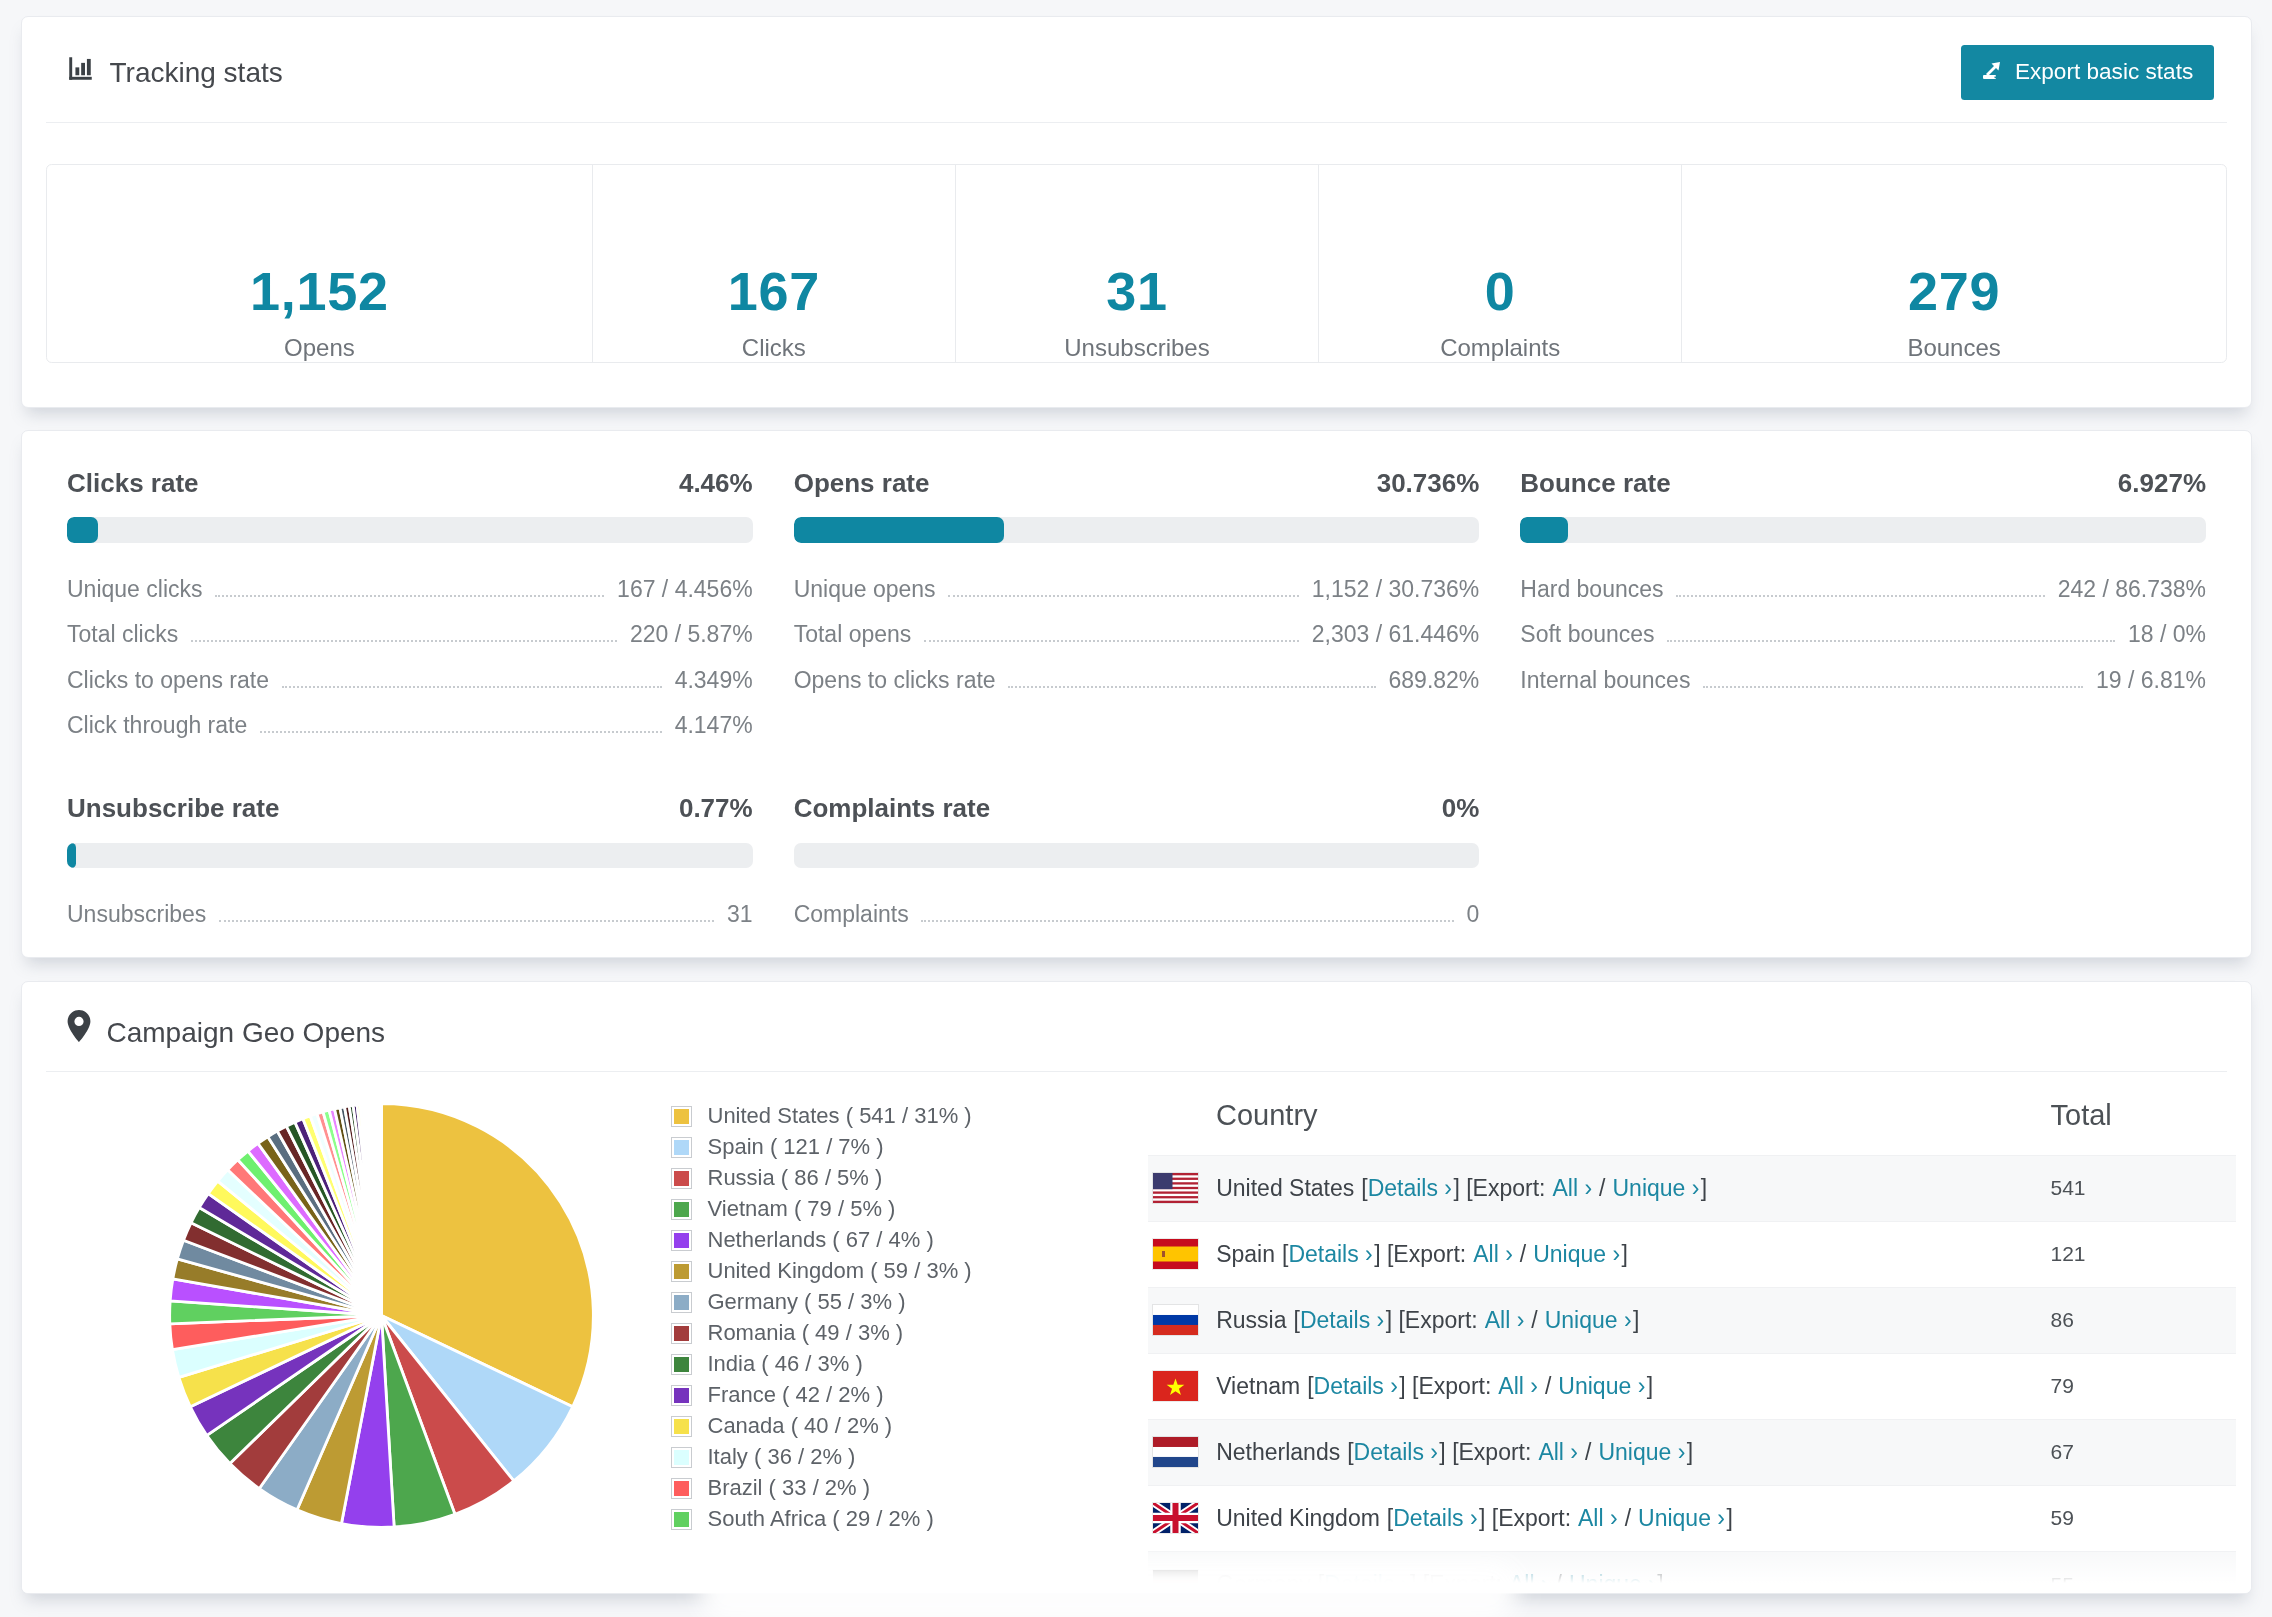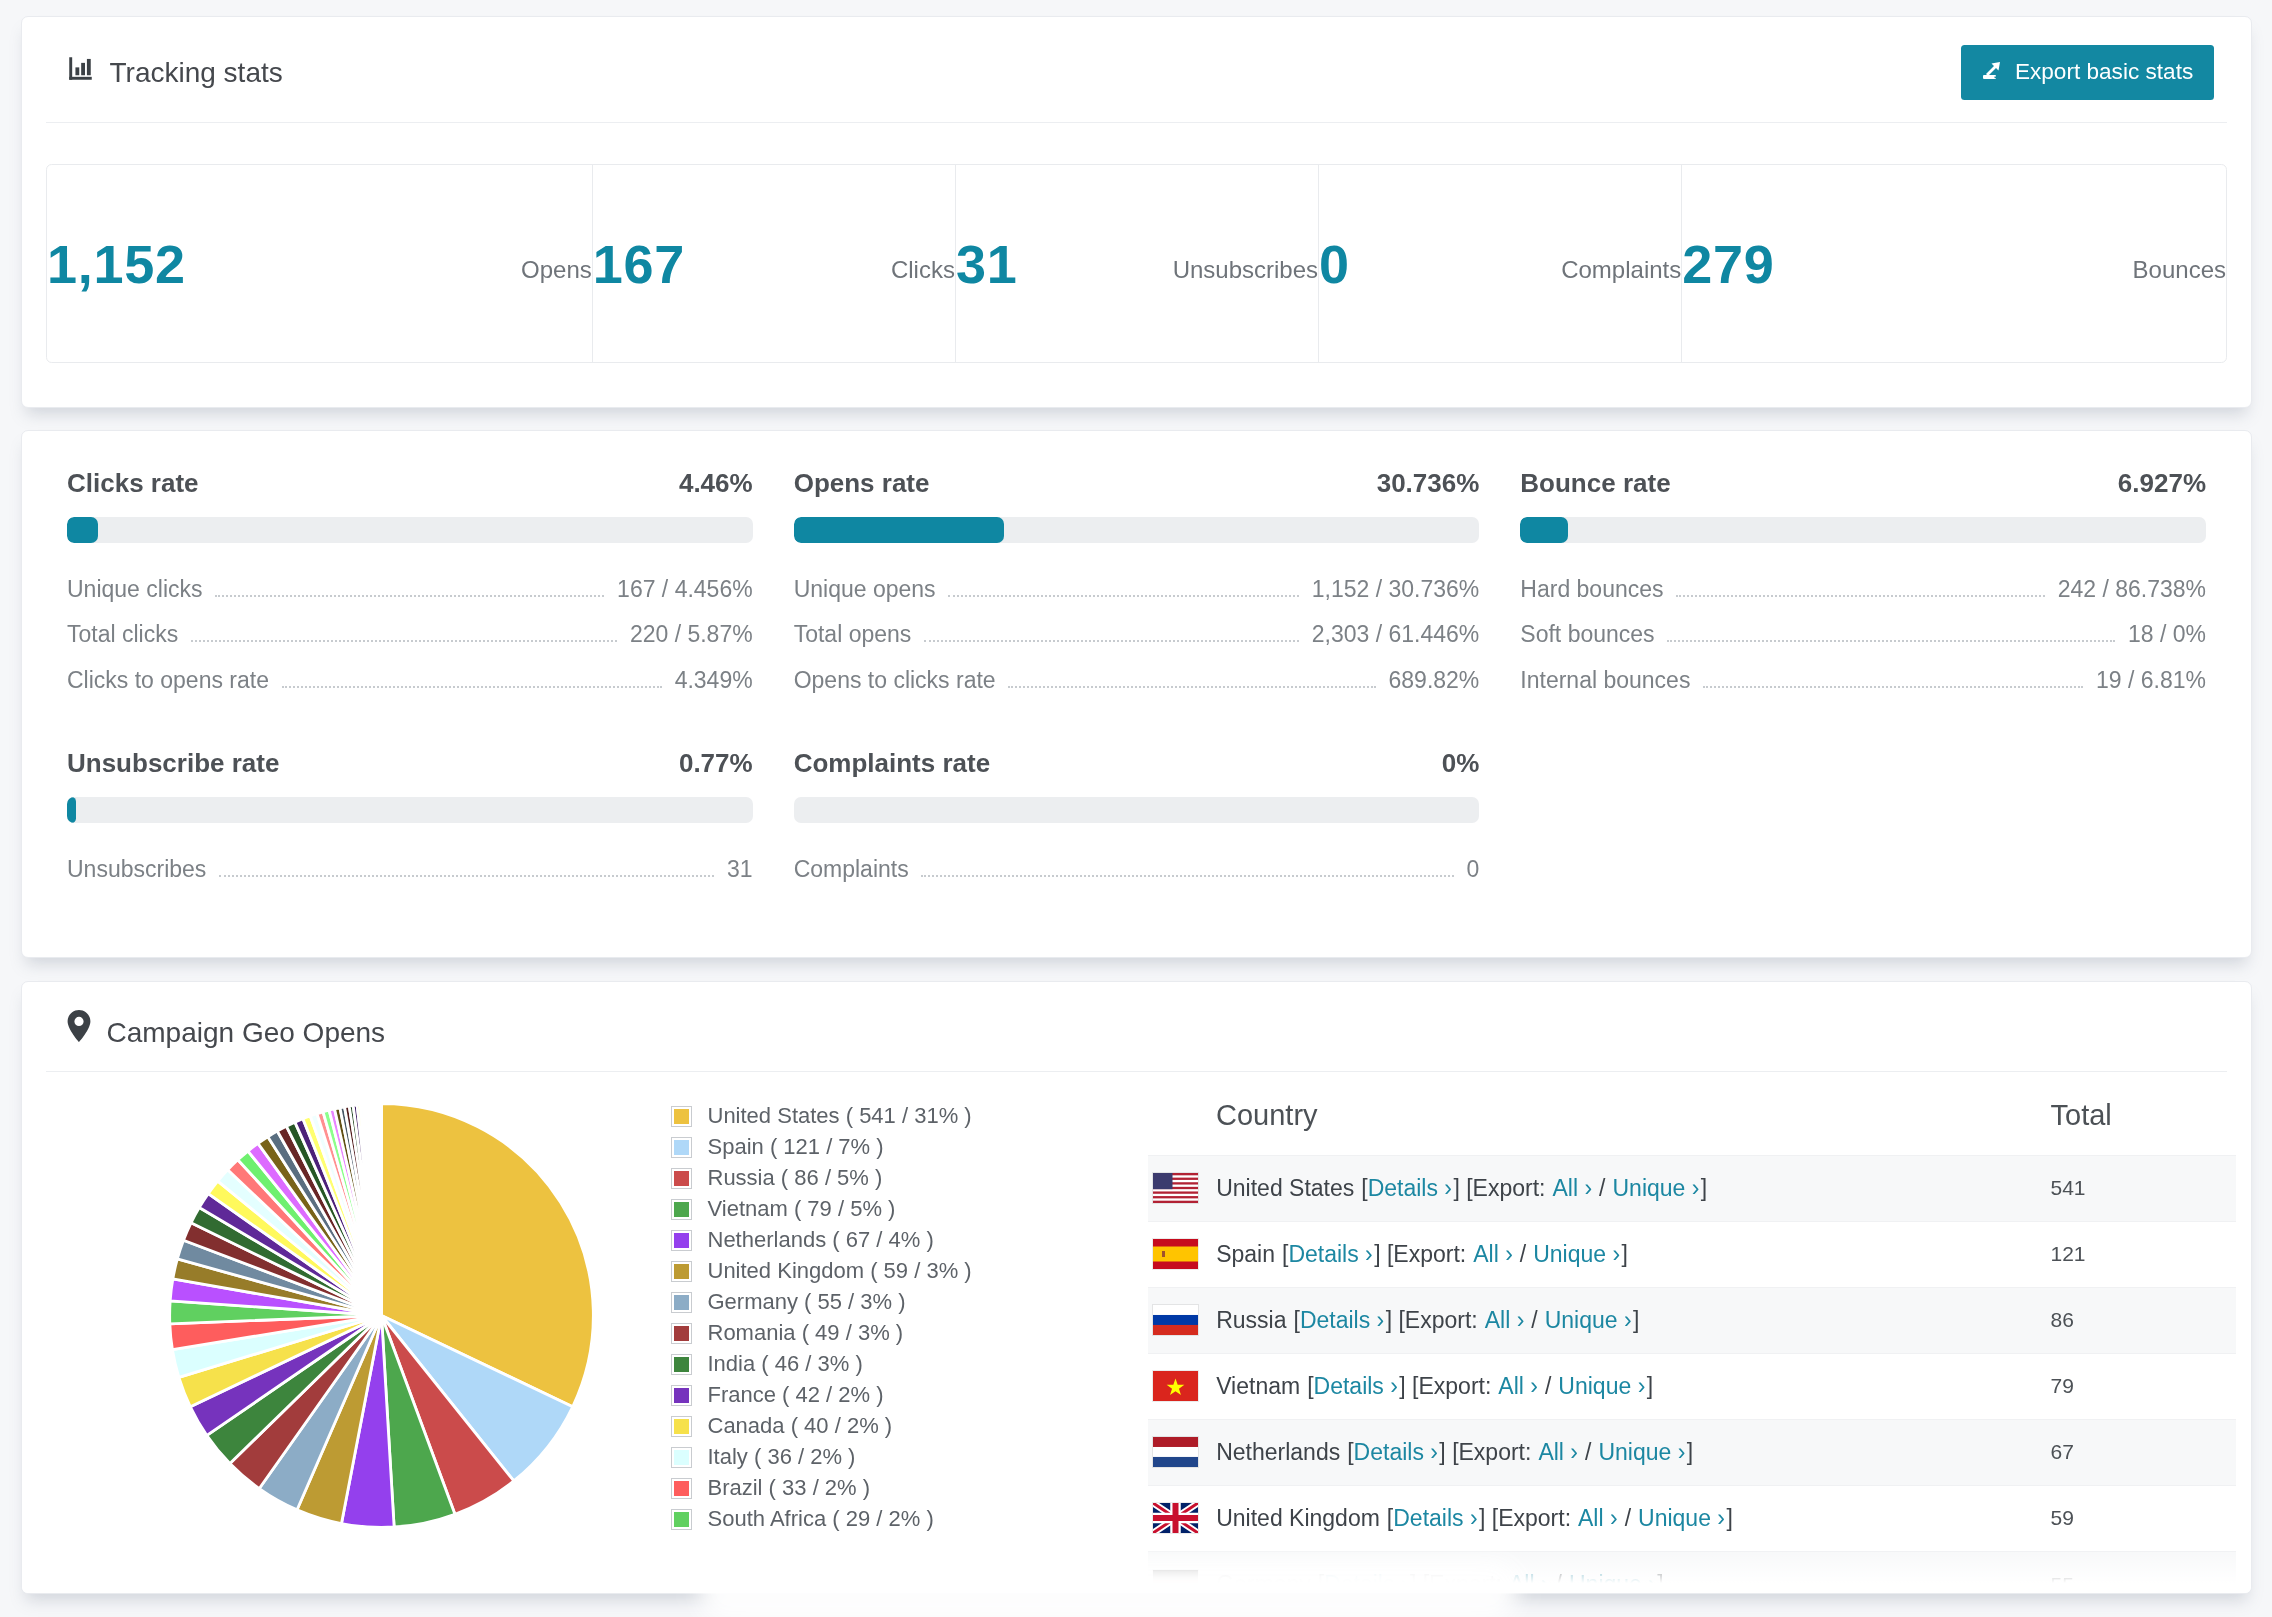--- a/index.html
+++ b/index.html
@@ -48,21 +48,21 @@
   .summary-grid {
     margin:41px 24px 0;
     height:199px;
     border:0.7px solid #e9ebee;
     border-radius:5.6px;
     display:grid;
     grid-template-columns:3fr 2fr 2fr 2fr 3fr;
     background:#fff;
   }
   .summary-cell {
-    display:flex; flex-direction:row; justify-content:space-between; align-items:center;
+    display:flex; flex-direction:column; justify-content:flex-end; align-items:center;
     border-left:0.7px solid #e9ebee;
   }
   .summary-cell:first-child { border-left:none; }
   .summary-value { font-size:54px; font-weight:700; color:#0f87a2; letter-spacing:0.7px; }
   .summary-label { font-size:24px; color:#6f747a; margin-top:12.7px; }
 
   
   .rates-body { padding:37px 45px 0; }
   .rates-grid { display:grid; grid-template-columns:1fr 1fr 1fr; column-gap:41px; }
   .rates-grid + .rates-grid { margin-top:45px; }
@@ -197,20 +197,25 @@
             </div>
           <div class="rate-row">
               <span>Total clicks</span>
               <span class="leader"></span>
               <span class="rr-value">220 / 5.87%</span>
             </div>
           <div class="rate-row">
               <span>Clicks to opens rate</span>
               <span class="leader"></span>
               <span class="rr-value">4.349%</span>
+            </div>
+          <div class="rate-row">
+              <span>Click through rate</span>
+              <span class="leader"></span>
+              <span class="rr-value">4.147%</span>
             </div>
         </div>
       </div>
 
       <div>
         <div class="rate-head">
           <span class="rate-title">Opens rate</span>
           <span class="rate-value">30.736%</span>
         </div>
         <div class="bar-track">

